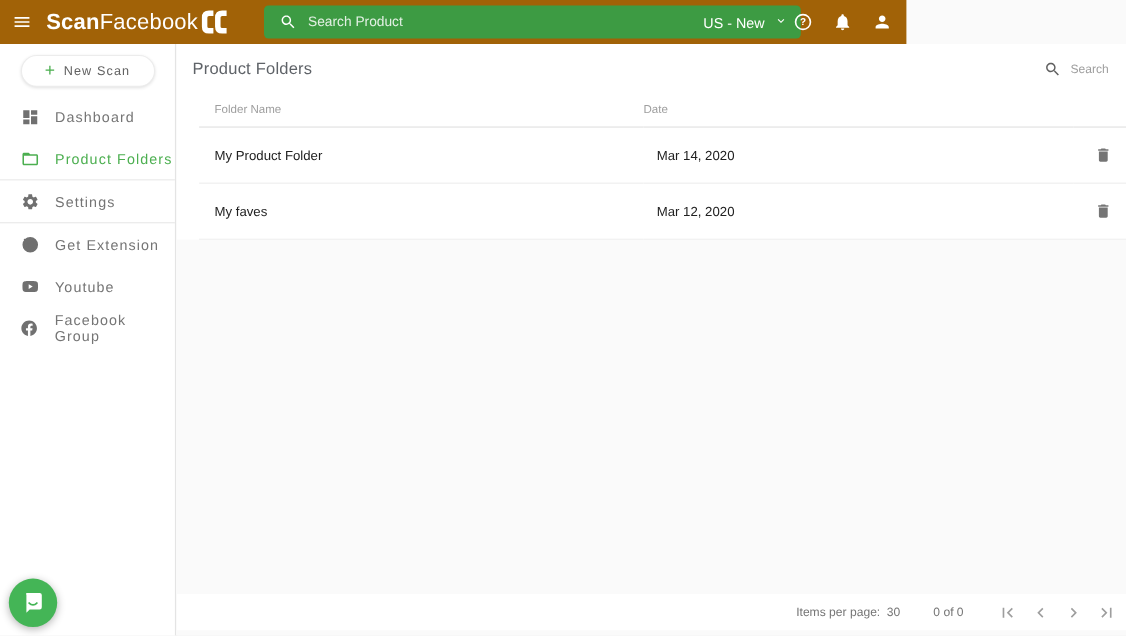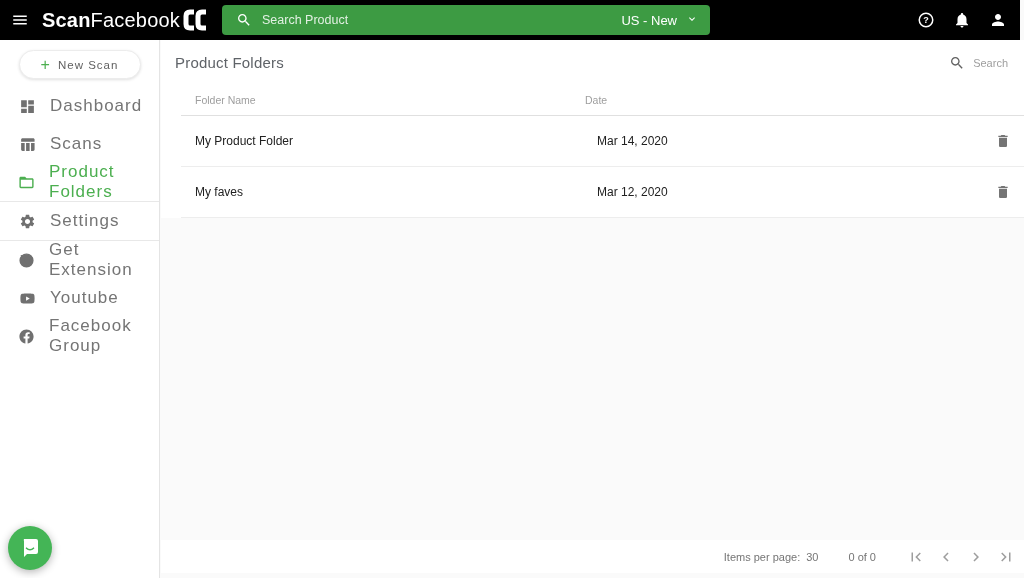--- a/index.html
+++ b/index.html
@@ -1,29 +1,29 @@
 <!DOCTYPE html>
 <html><head>
 <meta charset="utf-8">
 <style>
   * { margin:0; padding:0; box-sizing:border-box; }
   body { font-family:"Liberation Sans", sans-serif; background:#e8e8e8; }
   .screen { position:relative; width:1024px; height:578px; overflow:hidden; background:#fafafa; }
 
   
-  .topbar { position:absolute; left:0; top:0; width:1020px; height:40px;
-    background:#000000; display:flex; align-items:center; z-index:30; }
+  .topbar { position:absolute; left:0; top:0; width:824px; height:40px;
+    background:#a16207; display:flex; align-items:center; z-index:30; }
   .hamburger { width:40px; height:40px; display:flex; align-items:center; justify-content:center;
     cursor:pointer; color:#fff; }
   .brand { display:flex; align-items:center; color:#fff; margin-left:2px; white-space:nowrap; }
   .brand-bold { font-size:20px; font-weight:700; letter-spacing:.2px; }
   .brand-light { font-size:20px; font-weight:400; letter-spacing:.2px; }
   .brand-mark { margin-left:3px; display:flex; align-items:center; }
 
-  .global-search { position:absolute; left:222px; top:5px; width:488px; height:30px;
+  .global-search { position:absolute; left:240px; top:5px; width:488px; height:30px;
     background:#3d9b43; border-radius:4px; display:flex; align-items:center; padding:0 10px; }
   .global-search .mag { display:flex; align-items:center; margin:0 10px 0 4px; }
   .global-search input { flex:1; background:transparent; border:none; outline:none;
     color:#fff; font-size:12.5px; font-family:"Liberation Sans", sans-serif; }
   .global-search input::placeholder { color:rgba(255,255,255,.85); }
   .marketplace { display:flex; align-items:center; gap:9px; color:#fff; font-size:13px;
     font-weight:400; cursor:pointer; padding:0 2px;text-align:right; }
 
   .topbar-right { position:absolute; right:8px; top:0; height:40px; display:flex; align-items:center; gap:8px; }
   .tb-icon { width:28px; height:28px; display:flex; align-items:center; justify-content:center;
@@ -34,21 +34,21 @@
     background:#fff; border-right:1px solid #e4e4e4; z-index:20; }
   .new-scan { margin:10px auto 8px; width:122px; height:29px; border-radius:15px;
     background:#fff; border:1px solid #ececec; box-shadow:0 1px 3px rgba(0,0,0,.12);
     display:flex; align-items:center; justify-content:center; gap:8px; cursor:pointer; }
   .new-scan .plus { color:#4caf50; font-size:16px; font-weight:500; line-height:1; }
   .new-scan .ns-label { font-size:11.5px; color:#616161; letter-spacing:1px; }
   .side-item { height:38px; display:flex; align-items:center; padding-left:18px; gap:14px;
     color:#757575; cursor:pointer; }
   .side-item .si { width:18px; height:18px; display:flex; align-items:center; justify-content:center; }
   .side-item .si svg { fill:#707070; }
-  .side-item .sl { font-size:17px; letter-spacing:1px; }
+  .side-item .sl { font-size:13px; letter-spacing:1px; }
   .side-item.active { color:#4caf50; }
   .side-item.active .si svg { fill:#4caf50; }
   .divider { height:0; border-top:1px solid #e8e8e8; }
 
   
   .main { position:absolute; left:161px; top:40px; width:863px; height:538px;
     background:#fafafa; display:flex; flex-direction:column; }
   .card-top { background:#fff; }
   .toolbar { height:45px; display:flex; align-items:center; padding:0 16px 0 14px; }
   .page-title { font-size:15px; color:#5f6368; letter-spacing:.2px; }
@@ -150,28 +150,20 @@
     </div>
 
     <nav>
       <div class="side-item">
         <span class="si">
           <svg width="17" height="17" viewBox="0 0 24 24">
               <path d="M3 13h8V3H3v10zm0 8h8v-6H3v6zm10 0h8V11h-8v10zm0-18v6h8V3h-8z"></path>
             </svg>
         </span>
         <span class="sl">Dashboard</span>
-      </div>
-      <div class="side-item">
-        <span class="si">
-          <svg width="17" height="17" viewBox="0 0 24 24">
-              <path d="M20 3H5c-1.1 0-2 .9-2 2v3h19V5c0-1.1-.9-2-2-2zM3 19c0 1.1.9 2 2 2h3V10H3v9zm7 2h5V10h-5v11zm7 0h3c1.1 0 2-.9 2-2v-9h-5v11z"></path>
-            </svg>
-        </span>
-        <span class="sl">Scans</span>
       </div>
       <div class="side-item active">
         <span class="si">
           <svg width="17" height="17" viewBox="0 0 24 24">
               <path d="M20 6h-8l-2-2H4c-1.1 0-2 .9-2 2v12c0 1.1.9 2 2 2h16c1.1 0 2-.9 2-2V8c0-1.1-.9-2-2-2zm0 12H4V8h16v10z"></path>
             </svg>
         </span>
         <span class="sl">Product Folders</span>
       </div>
       <div class="divider"></div>

